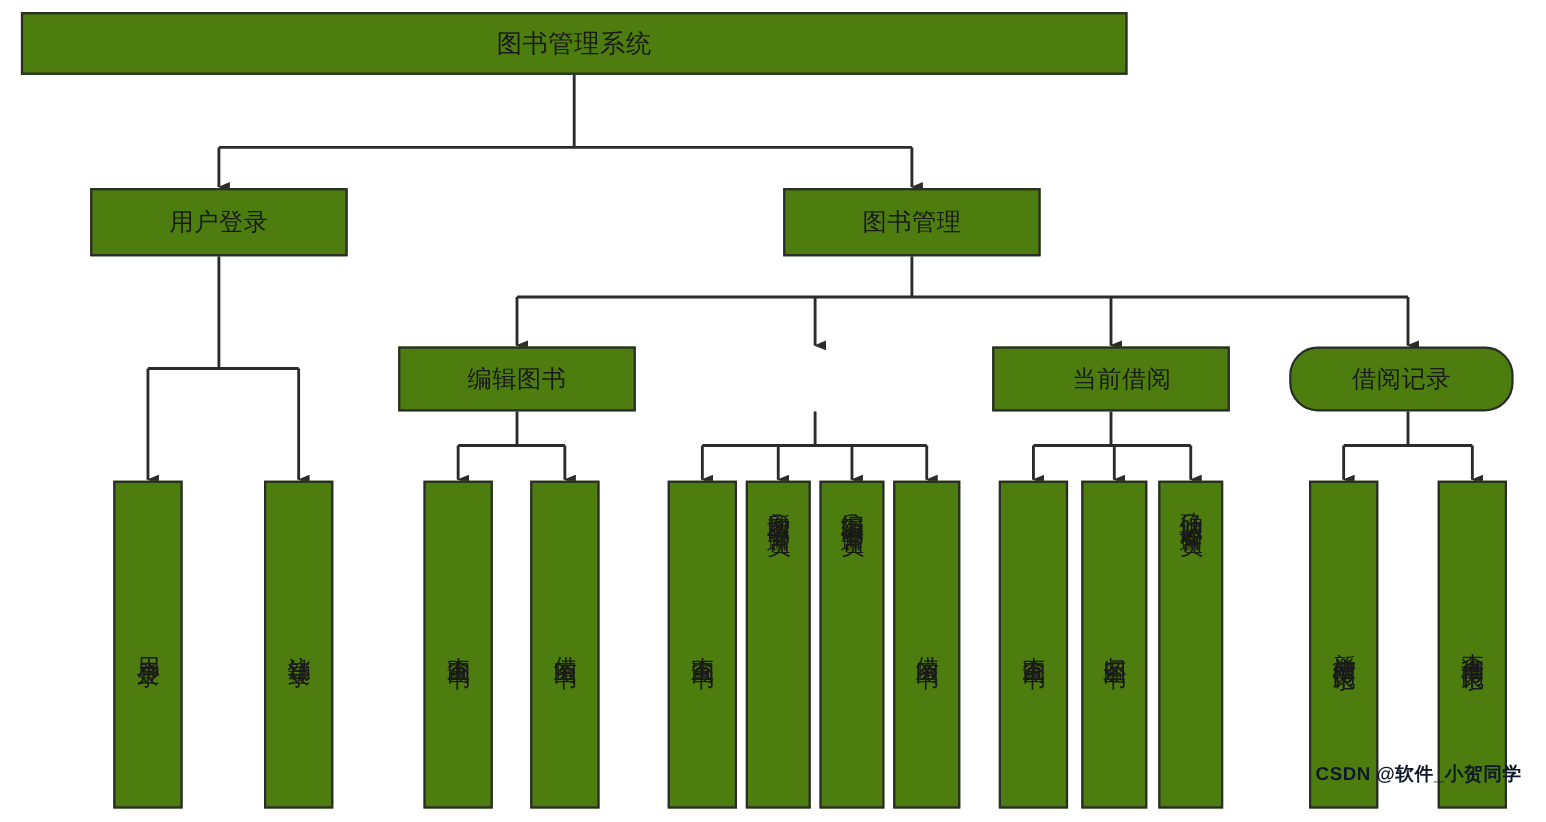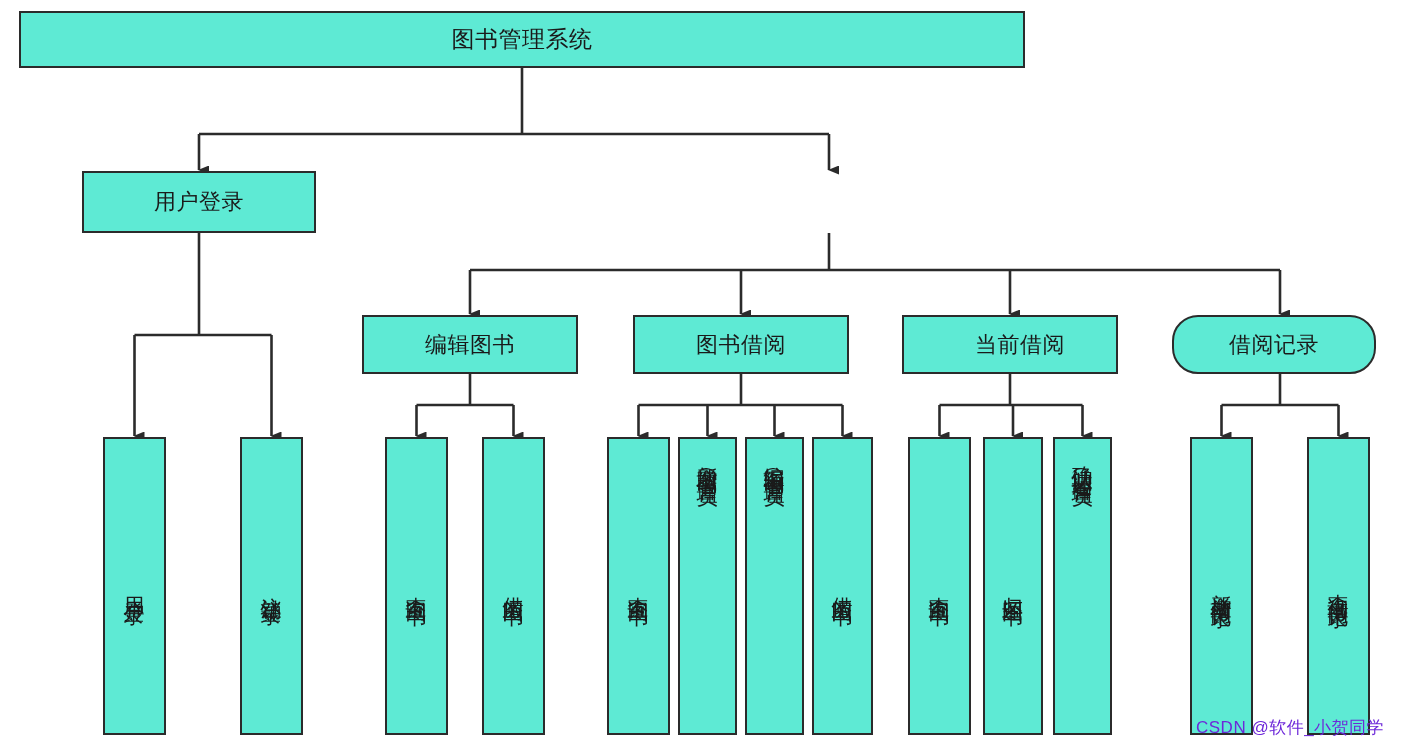--- a/index.html
+++ b/index.html
@@ -21,21 +21,21 @@
     position: absolute;
     left: 0;
     top: 0;
     width: 1405px;
     height: 747px;
     pointer-events: none;
   }
   .node {
     position: absolute;
     box-sizing: border-box;
-    background: #5eead4;
+    background: #4d7c0f;
     border: 2px solid #2b2b2b;
     display: flex;
     align-items: center;
     justify-content: center;
     color: #1a1a1a;
   }
   .node-label {
     display: block;
     text-align: center;
     line-height: 1.18;
@@ -122,26 +122,26 @@
       </g>
   </svg>
 
   <div class="node root horiz" style="left: 19px; top: 11px; width: 1006px; height: 57px;">
     <span class="node-label">图书管理系统</span>
   </div>
 
   <div class="node horiz" style="left: 82px; top: 171px; width: 234px; height: 62px;">
     <span class="node-label">用户登录</span>
   </div>
+  <div class="node horiz" style="left: 712px; top: 171px; width: 234px; height: 62px;">
+    <span class="node-label">图书管理</span>
+  </div>
 
   <div class="node horiz" style="left: 362px; top: 315px; width: 216px; height: 59px;">
     <span class="node-label">编辑图书</span>
-  </div>
-  <div class="node horiz" style="left: 633px; top: 315px; width: 216px; height: 59px;">
-    <span class="node-label">图书借阅</span>
   </div>
   <div class="node horiz" style="left: 902px; top: 315px; width: 216px; height: 59px; padding-left: 20px;">
     <span class="node-label">当前借阅</span>
   </div>
   <div class="node horiz" style="left: 1172px; top: 315px; width: 204px; height: 59px; border-radius: 26px;">
     <span class="node-label">借阅记录</span>
   </div>
 
   <div class="node vert centered" style="left: 103px; top: 437px; width: 63px; height: 298px;">
     <span class="node-label">用户登录</span>
@@ -176,15 +176,15 @@
   <div class="node vert" style="left: 1053px; top: 437px; width: 59px; height: 298px;">
     <span class="node-label">确认归还（管理员）</span>
   </div>
   <div class="node vert centered" style="left: 1190px; top: 437px; width: 63px; height: 298px;">
     <span class="node-label">新增借阅记录</span>
   </div>
   <div class="node vert centered" style="left: 1307px; top: 437px; width: 63px; height: 298px;">
     <span class="node-label">查询借阅记录</span>
   </div>
 
-  <div class="watermark" style="left: 1196px; top: 716px; color: #6d28d9;">CSDN @软件_小贺同学</div>
+  <div class="watermark" style="left: 1196px; top: 692px; color: #0f172a; font-weight: bold;">CSDN @软件_小贺同学</div>
 
 </div>
 
 </body></html>

